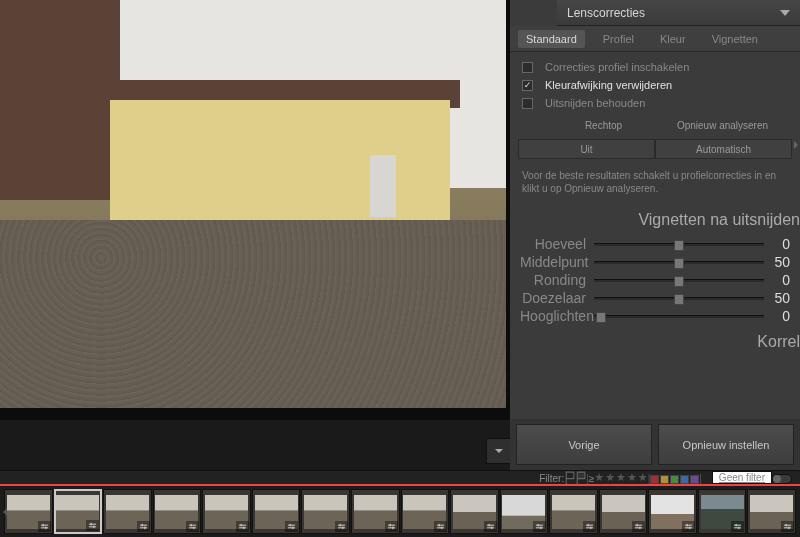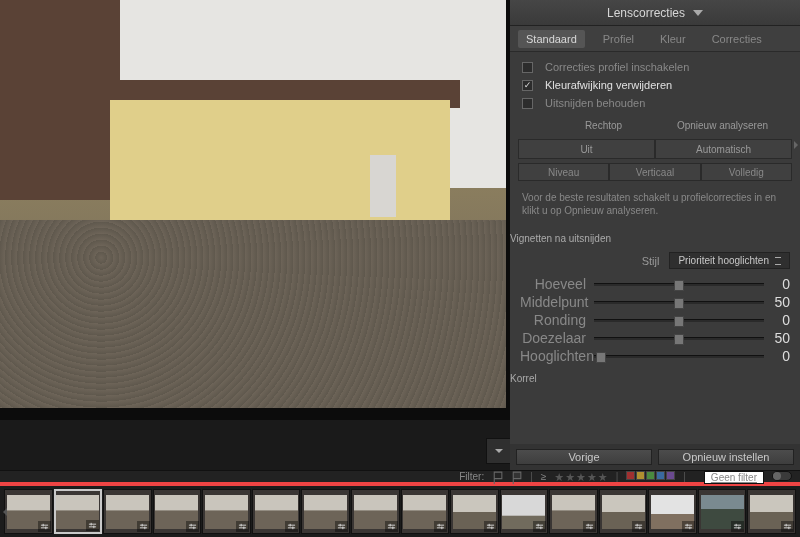--- a/index.html
+++ b/index.html
@@ -46,23 +46,23 @@
     cursor:pointer;
   }
   .image-footer svg { width:10px; height:10px; fill:#aaa; }
 
   
   .right-panel {
     position:absolute; top:0; left:510px; width:290px; height:470px;
     background:#3b3b3b; overflow:hidden;
   }
   .panel-hdr {
-    height:26px; display:flex; align-items:center; justify-content:center;
+    height:26px; display:flex; align-items:center; justify-content:space-between;
     padding:0 10px; background:linear-gradient(#464646,#3a3a3a); border-bottom:1px solid #222;
-    color:#d6d6d6; font-size:12px;
+    color:#d6d6d6; font-size:12px;margin-left:47px;
   }
   .panel-hdr .tri { margin-left:8px; }
   .tri { display:inline-block; width:0; height:0; border-left:5px solid transparent; border-right:5px solid transparent; border-top:6px solid #aaa; cursor:pointer;}
   .tabs {
     display:flex; height:26px; align-items:center; padding:0 8px; gap:10px;
     border-bottom:1px solid #2a2a2a; background:#3f3f3f;
   }
   .tab { color:#888; padding:3px 8px; cursor:pointer; }
   .tab.active { background:#555; color:#d8d8d8; border-radius:2px; }
 
@@ -71,42 +71,42 @@
   .chk { width:11px; height:11px; border:1px solid #666; background:#2c2c2c; display:flex; align-items:center; justify-content:center; font-size:9px; color:#ddd; cursor:pointer;}
 
   .two-btn-row { display:flex; padding:4px 8px; gap:0; }
   .two-btn-row .btn { flex:1; height:20px; background:linear-gradient(#484848,#3c3c3c); border:1px solid #2a2a2a; color:#999; font-size:10px; display:flex; align-items:center; justify-content:center; cursor:pointer;}
   .two-btn-row.segment .btn { background: #404040;}
   .three-btn-row { display:flex; padding:0 8px 4px; }
   .three-btn-row .btn { flex:1; height:18px; background:#404040; border:1px solid #2a2a2a; color:#888; font-size:10px; display:flex; align-items:center; justify-content:center; cursor:pointer;}
 
   .info-text { padding:6px 12px 12px; font-size:10px; color:#888; line-height:1.3;}
 
-  .section-title { text-align:left; padding:4px 0 6px; color:#aaa; font-size:10px;}
+  .section-title { text-align:right; padding:4px 0 6px; color:#aaa; font-size:16px;}
   .style-row { display:flex; align-items:center; justify-content:flex-end; gap:10px; padding:2px 10px 6px; color:#999;}
   .style-row .popup { background:#2f2f2f; border:1px solid #222; padding:2px 8px; font-size:10px; color:#c8c8c8; cursor:pointer; display:flex; align-items:center; gap:6px;}
   .style-row .popup::after { content:""; width:6px; height:6px; border-top:1px solid #aaa; border-bottom:1px solid #aaa; }
 
   .slider-row { display:flex; align-items:center; padding:1px 10px; gap:8px; font-size:14px; color:#888;}
   .slider-row .lbl { width:66px; text-align:right; }
   .slider-row .track { position:relative; flex:1; height:3px; background:#2a2a2a; border-top:1px solid #111; cursor:pointer;}
   .slider-row .thumb { position:absolute; top:-4px; width:10px; height:11px; background:#777; border:1px solid #444; transform:translateX(-50%); border-radius:1px;}
   .slider-row .val { width:18px; text-align:right; color:#ddd;}
 
   .bottom-buttons { position:absolute; bottom:0; left:0; right:0; display:flex; padding:5px 6px; gap:6px; background:#333;}
-  .bottom-buttons .bbtn { flex:1; height:16px; background:linear-gradient(#4c4c4c,#3e3e3e); border:1px solid #222; color:#c8c8c8; display:flex; align-items:center; justify-content:center; cursor:pointer;}
+  .bottom-buttons .bbtn { flex:1; height:41px; background:linear-gradient(#4c4c4c,#3e3e3e); border:1px solid #222; color:#c8c8c8; display:flex; align-items:center; justify-content:center; cursor:pointer;}
 
   .edge-expand { position:absolute; right:0; top:130px; width:8px; height:30px; display:flex; align-items:center; justify-content:center;}
   .edge-expand svg { fill:#666; }
 
   
   .filter-bar {
     position:absolute; top:470px; left:0; right:0; height:16px;
-    background:#222; display:flex; align-items:flex-start; padding:0 8px; gap:8px;
-    color:#888; font-size:10px; border-top:1px solid #111; border-bottom:4px solid #ef4444;
+    background:#222; display:flex; align-items:flex-end; padding:0 8px; gap:0;
+    color:#888; font-size:10px; border-top:1px solid #111; border-bottom:2px solid #ef4444;
   }
   .filter-bar .spacer { flex:1; }
   .flag { width:11px; height:13px; display:inline-block; cursor:pointer;}
   .flag svg { width:100%; height:100%; stroke:#666; fill:none;}
   .stars { display:flex; gap:1px; cursor:pointer;}
   .stars span { font-size:11px; color:#555;}
   .color-chips { display:flex; gap:1px;}
   .color-chips .chip { width:9px; height:9px; border:1px solid #444; cursor:pointer;}
   .filter-dd { background:#ffffff; border:1px solid #111; padding:0 6px; margin-left:10px; cursor:pointer; display:flex; align-items:center; gap:6px;text-decoration:underline;}
   .switch { width:20px; height:10px; background:#3a3a3a; border:1px solid #111; border-radius:5px; position:relative; cursor:pointer;}
@@ -159,21 +159,21 @@
 
   <div class="panel-hdr">
     <span>Lenscorrecties</span>
     <span class="tri"></span>
   </div>
 
   <div class="tabs">
     <span class="tab active">Standaard</span>
     <span class="tab">Profiel</span>
     <span class="tab">Kleur</span>
-    <span class="tab">Correcties</span>
+    <span class="tab">Vignetten</span>
   </div>
 
   <div style="height:6px"></div>
   <div class="checkbox-row">
     <span class="chk"></span>
     <span>Correcties profiel inschakelen</span>
   </div>
   <div class="checkbox-row active">
     <span class="chk">✓</span>
     <span>Kleurafwijking verwijderen</span>
@@ -186,37 +186,26 @@
   <div style="height:8px"></div>
   <div style="display:flex; padding:0 18px 4px; color:#999; font-size:10px;margin-left:16px;">
     <span style="flex:1; text-align:center;">Rechtop</span>
     <span style="flex:1; text-align:center; cursor:pointer;">Opnieuw analyseren</span>
   </div>
 
   <div class="two-btn-row segment">
     <div class="btn">Uit</div>
     <div class="btn">Automatisch</div>
   </div>
-  <div class="three-btn-row">
-    <div class="btn">Niveau</div>
-    <div class="btn">Verticaal</div>
-    <div class="btn">Volledig</div>
-  </div>
 
   <div class="info-text">Voor de beste resultaten schakelt u profielcorrecties in en klikt u op Opnieuw analyseren.</div>
 
 
   <div class="section-title">Vignetten na uitsnijden</div>
 
-  <div class="style-row">
-    <span>Stijl</span>
-    <span class="popup">
-      <span>Prioriteit hooglichten</span>
-    </span>
-  </div>
 
   <div class="slider-row">
     <span class="lbl">Hoeveel</span>
     <span class="track">
         <span class="thumb" style="left:50%"></span>
       </span>
     <span class="val">0</span>
   </div>
   <div class="slider-row">
     <span class="lbl">Middelpunt</span>

